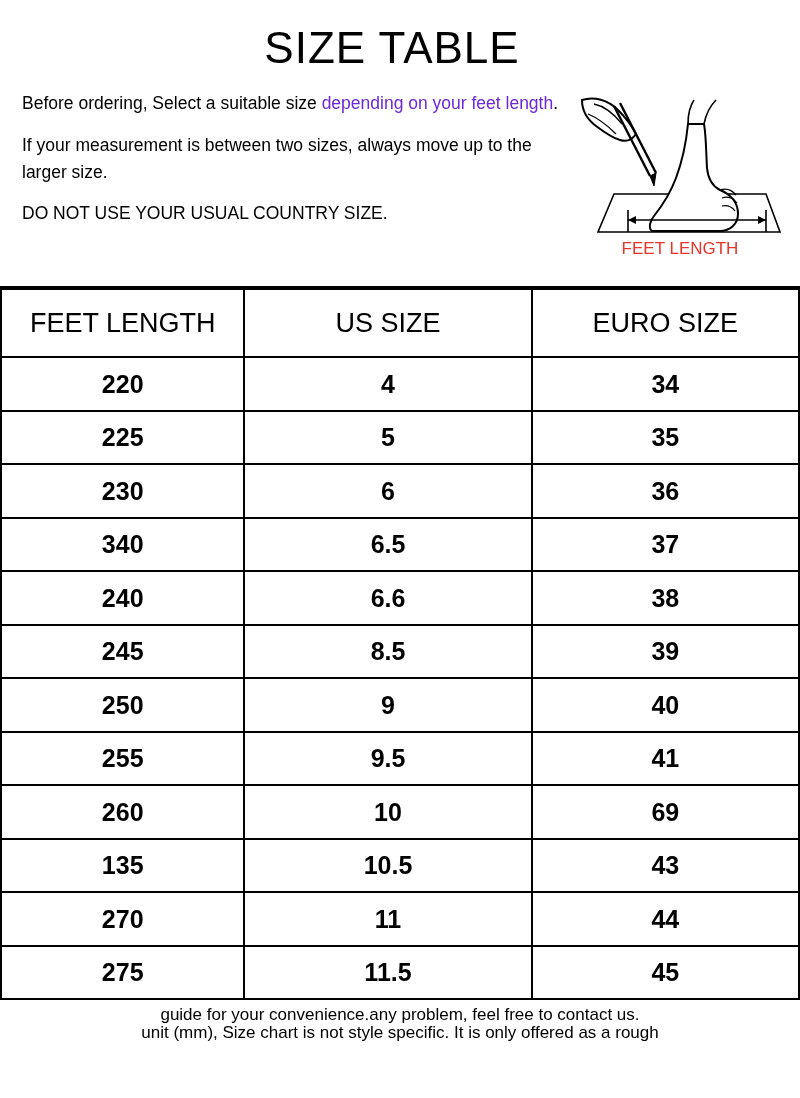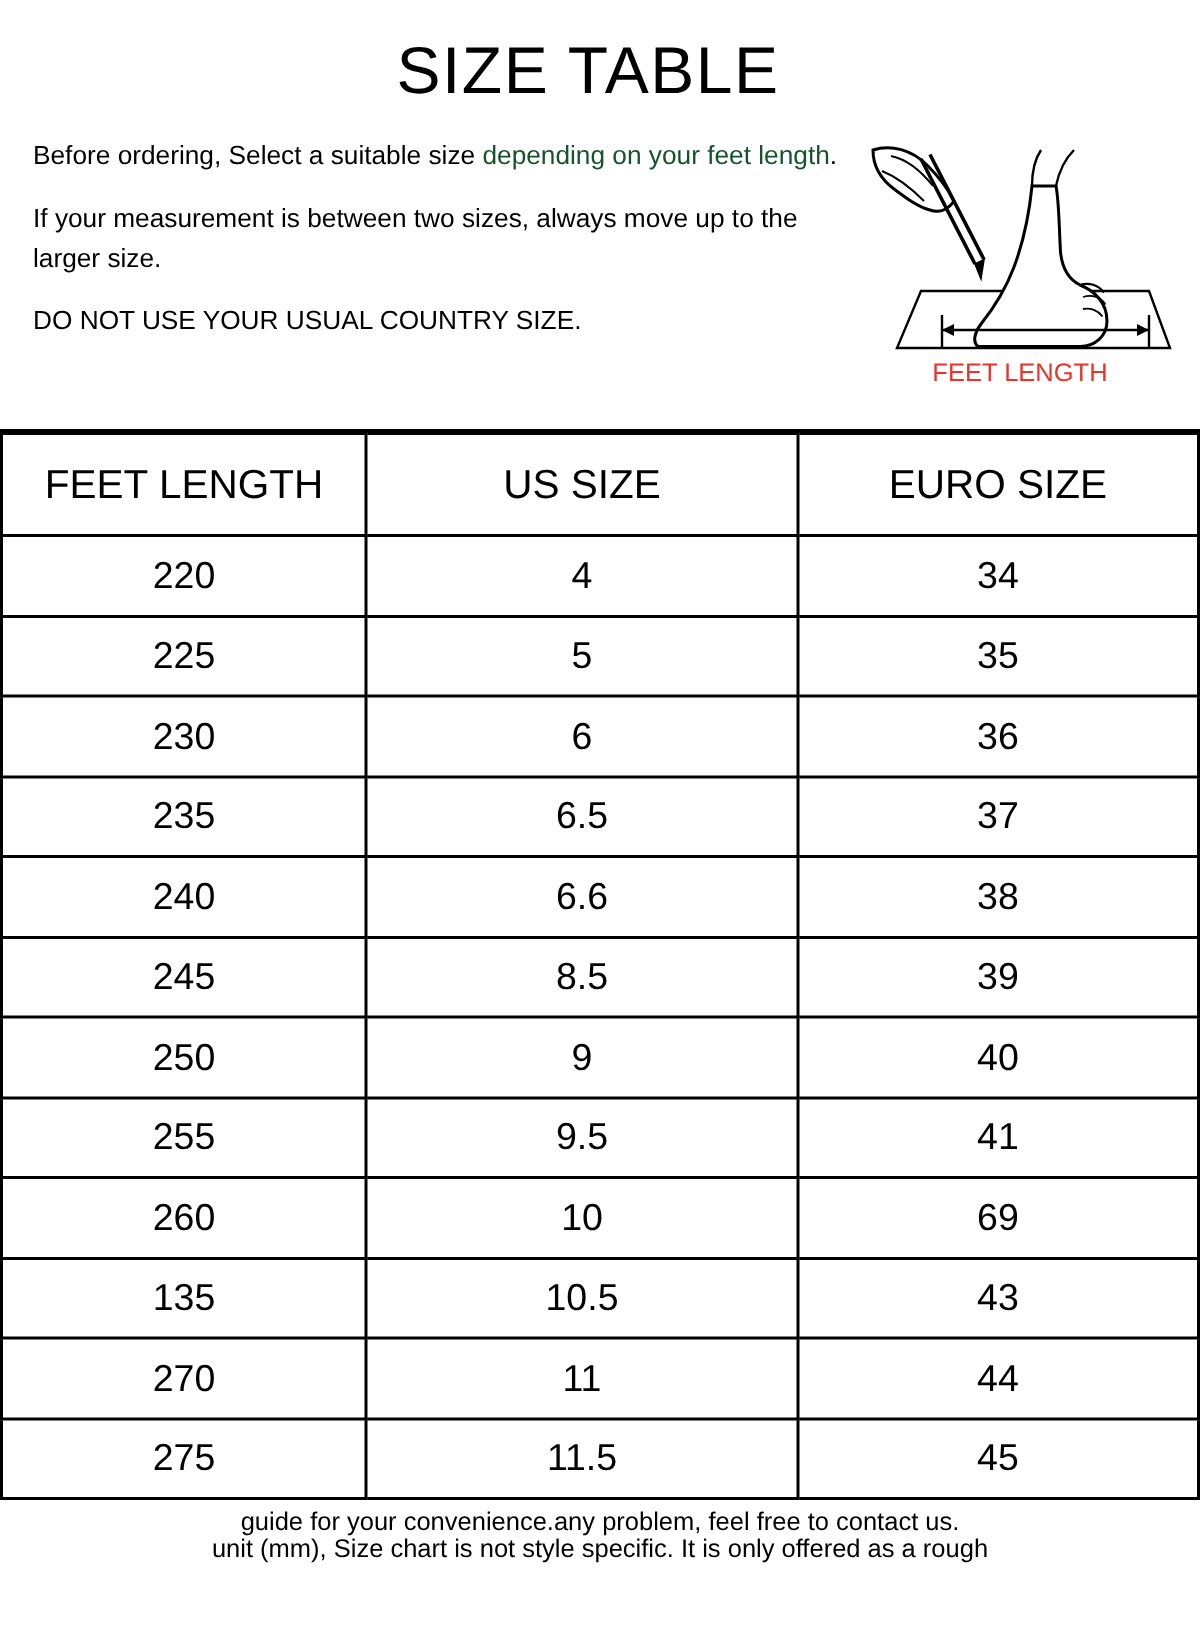--- a/index.html
+++ b/index.html
@@ -41,21 +41,21 @@
   }
   .intro-p {
     font-size: 17.5px;
     line-height: 1.55;
     margin: 0 0 14px 0;
   }
   .intro-p.last {
     margin-bottom: 13px;
   }
   .red {
-    color: #14532d;
+    color: #6d28d9;
   }
   .foot-illustration {
     position: absolute;
     right: 10px;
     top: 0px;
     width: 220px;
     height: 185px;
   }
   .foot-illustration svg {
     display: block;
@@ -78,20 +78,21 @@
   }
   table.size-table th {
     font-size: 27px;
     height: 66px;
     padding: 0;
   }
   table.size-table td {
     font-size: 25px;
     height: 51.5px;
     padding: 0;
+    font-weight: bold;
   }
   table.size-table col.c1 { width: 30.5%; }
   table.size-table col.c2 { width: 36%; }
   table.size-table col.c3 { width: 33.5%; }
   .footnote {
     text-align: center;
     font-size: 17px;
     line-height: 1.05;
     padding: 6px 4px 0 4px;
   }
@@ -170,21 +171,21 @@
         <td>225</td>
         <td>5</td>
         <td>35</td>
       </tr>
       <tr>
         <td>230</td>
         <td>6</td>
         <td>36</td>
       </tr>
       <tr>
-        <td>235</td>
+        <td>340</td>
         <td>6.5</td>
         <td>37</td>
       </tr>
       <tr>
         <td>240</td>
         <td>6.6</td>
         <td>38</td>
       </tr>
       <tr>
         <td>245</td>

